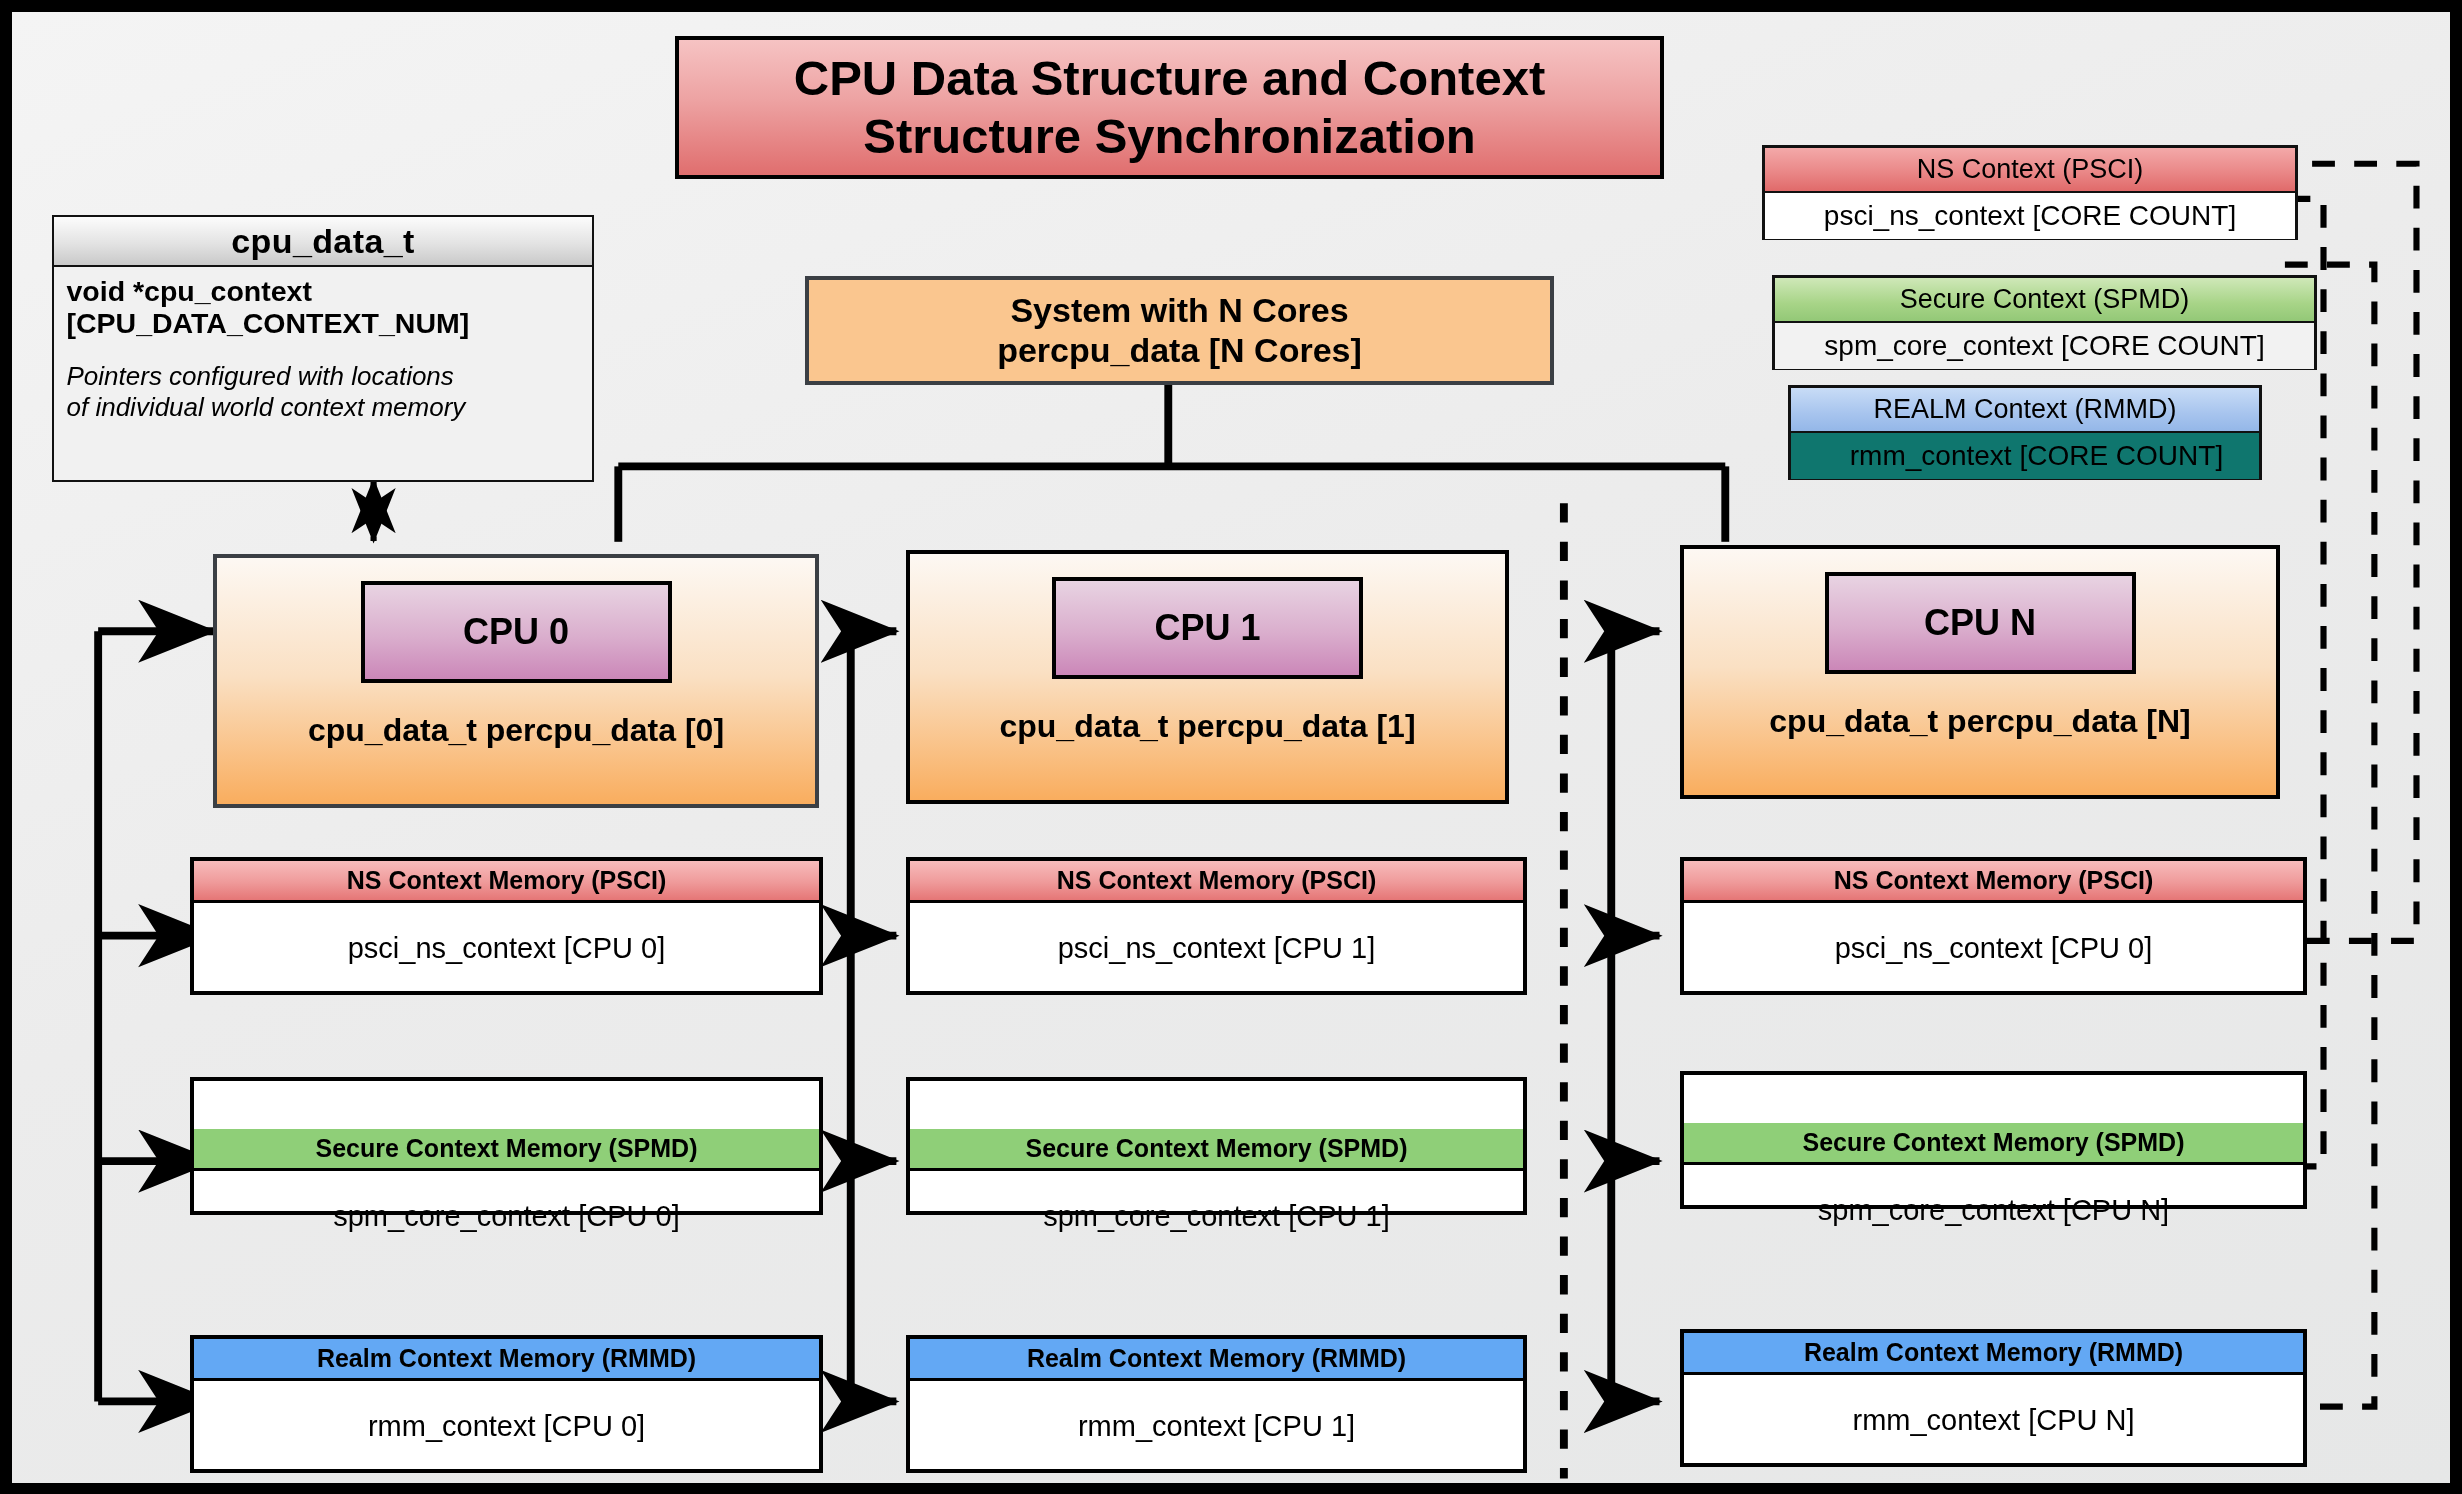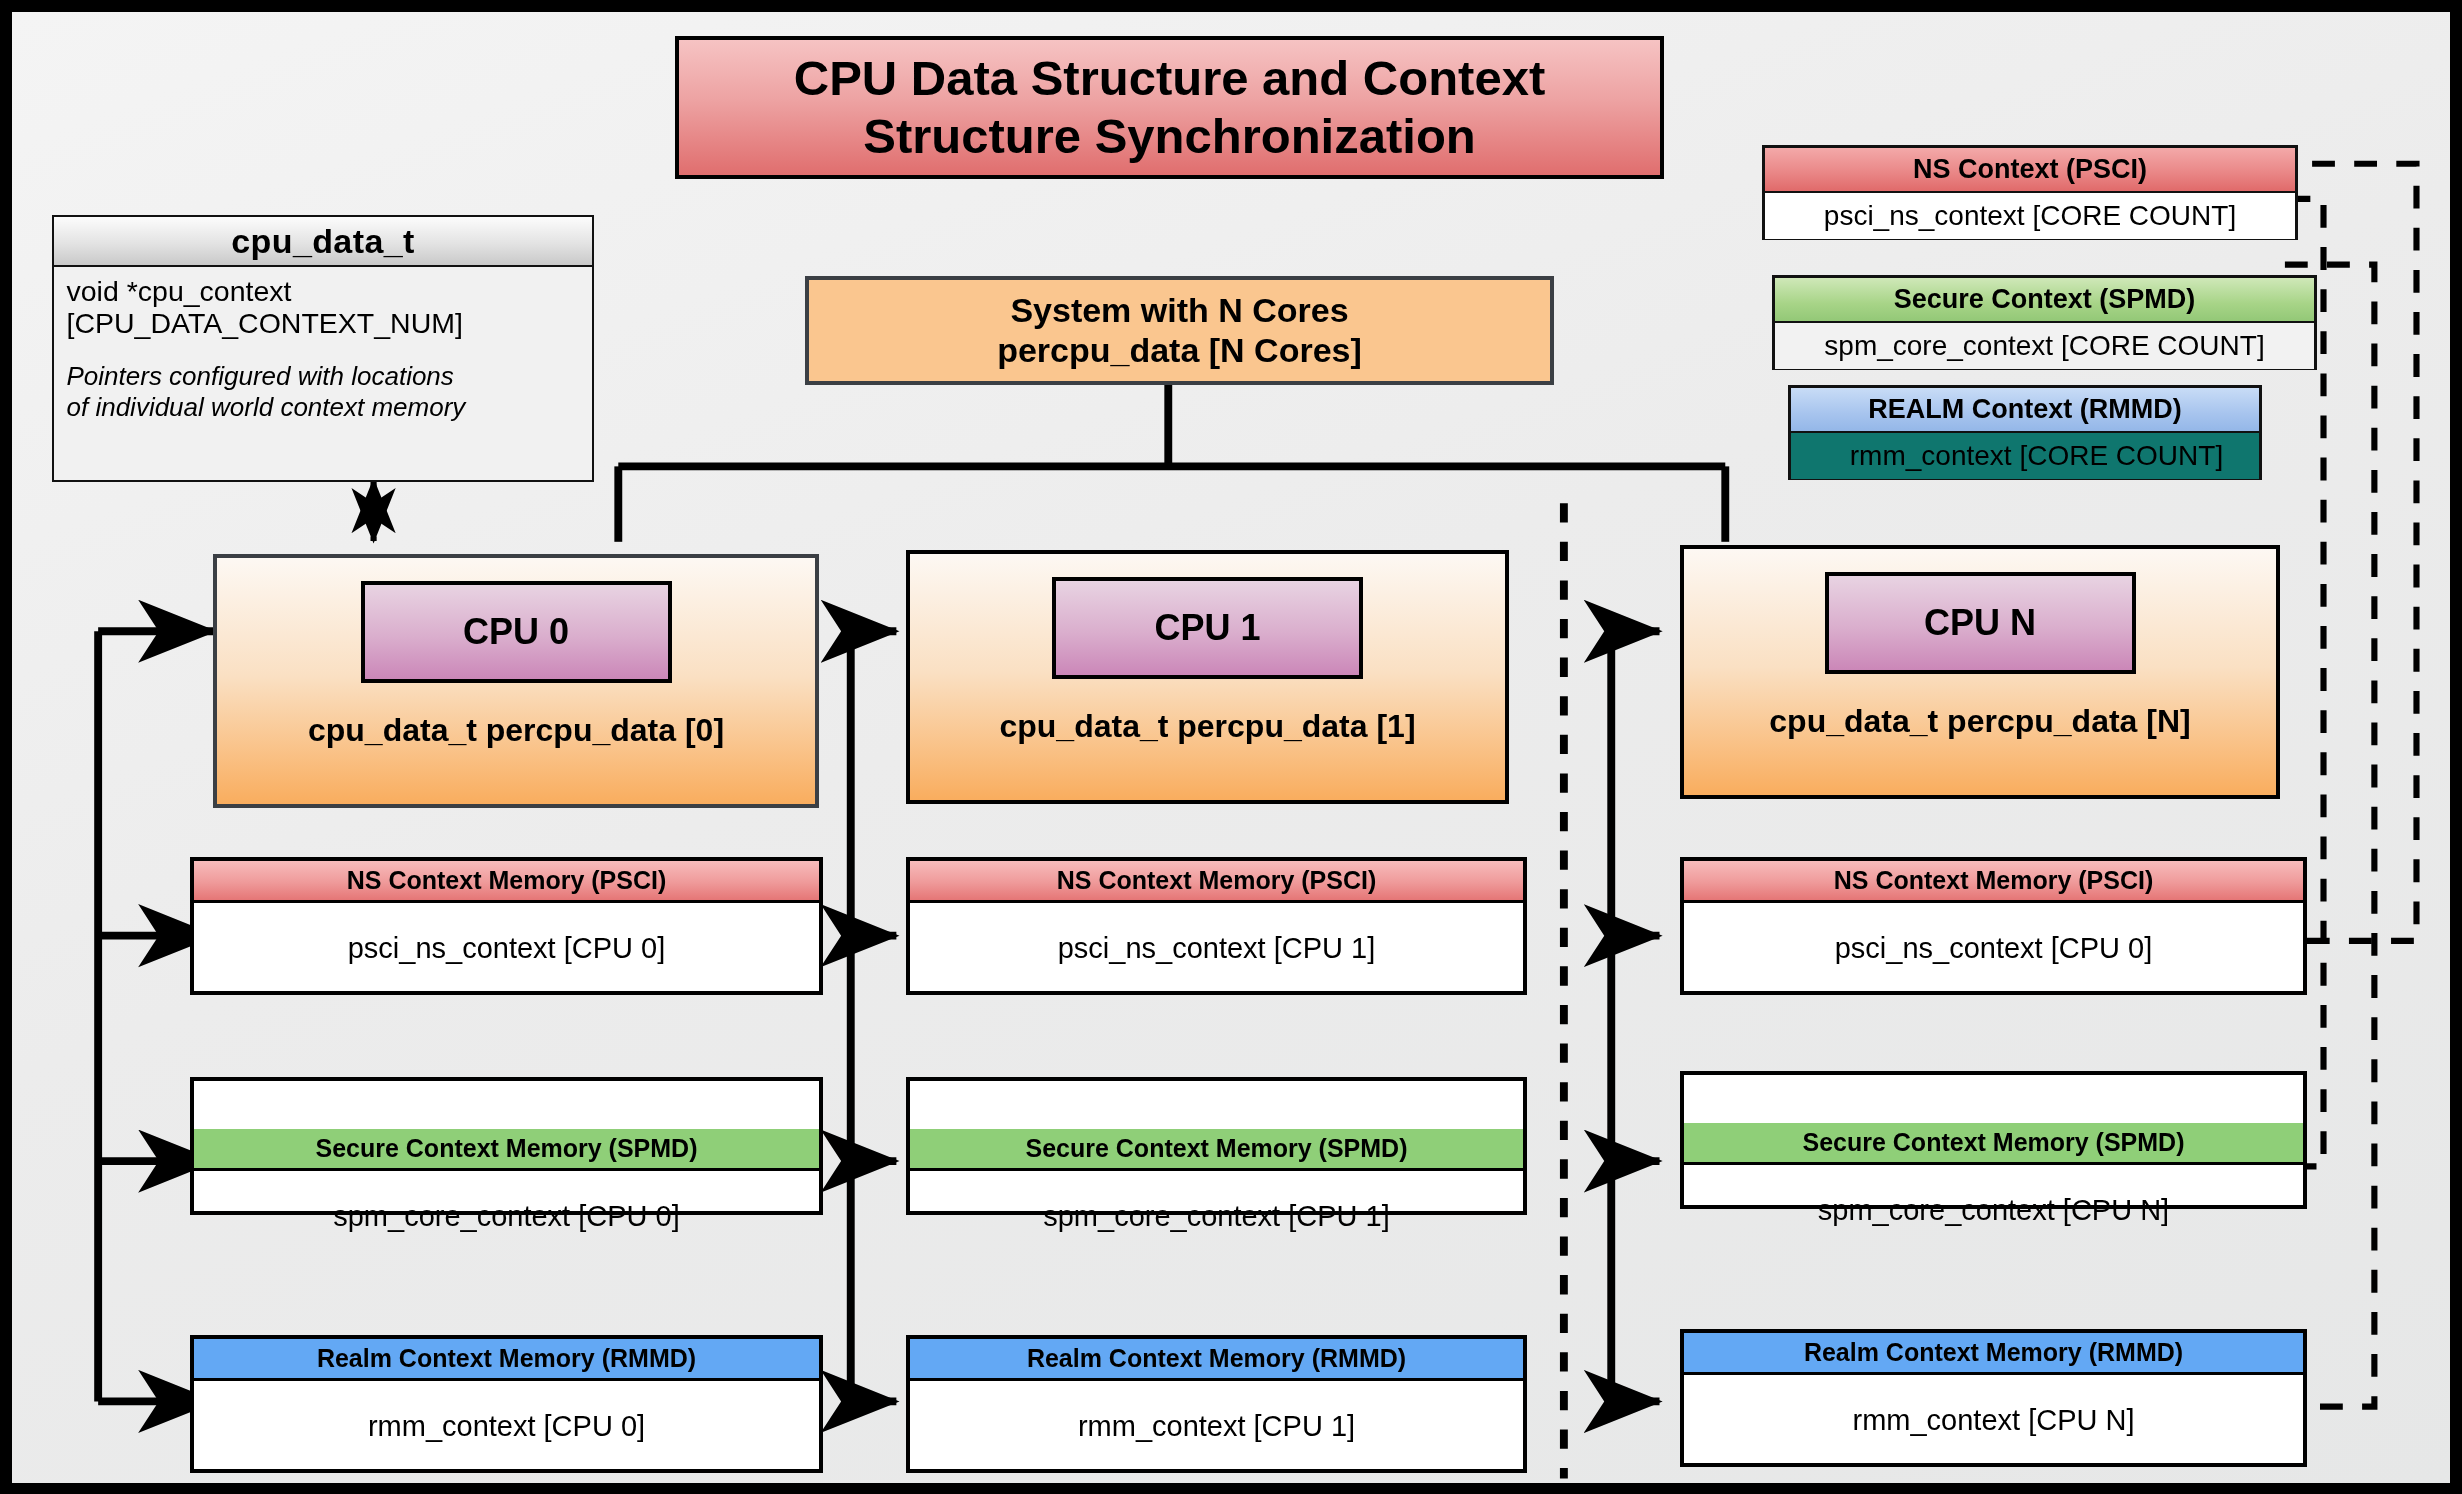--- a/index.html
+++ b/index.html
@@ -35,29 +35,29 @@
     background:#f1f1f1;border:2.7px solid #111;
   }
   .struct-head{
     height:48px;
     background:linear-gradient(180deg,#fcfcfc 0%,#e3e3e3 55%,#c9c9c9 100%);
     border-bottom:2.7px solid #111;
     display:flex;align-items:center;justify-content:center;
     font-size:34px;font-weight:bold;letter-spacing:0.4px;
   }
   .struct-body{padding:9px 12.5px 0 12.5px;}
-  .struct-field{font-size:28.5px;font-weight:normal;line-height:1.12;}
+  .struct-field{font-size:28.5px;font-weight:bold;line-height:1.12;}
   .struct-note{font-size:26px;font-style:italic;line-height:1.2;margin-top:21.4px;}
 
   
   .gctx{border:3.6px solid #111;background:#f3f3f3;}
   .gctx .hd{
     height:43px;border-bottom:2.7px solid #111;
     display:flex;align-items:center;justify-content:center;
-    font-size:27px;font-weight:bold;color:#000;
+    font-size:27px;font-weight:normal;color:#000;
   }
   .gctx .bd{
     height:46px;display:flex;align-items:center;justify-content:center;
     font-size:28px;color:#000;background:#fff;
   }
   .gctx.red  .hd{background:linear-gradient(180deg,#f3a9a9 0%,#e98585 60%,#e06a6a 100%);}
   .gctx.green .hd{background:linear-gradient(180deg,#cfe8b8 0%,#a7d487 60%,#93c877 100%);}
   .gctx.blue .hd{background:linear-gradient(180deg,#c8dcf6 0%,#a7c4ee 60%,#94b7e8 100%);}
   .gctx.green .bd{background:#f2f2f2;}
   .gctx.blue .bd{background:#0f766e;padding-left:23px;}

